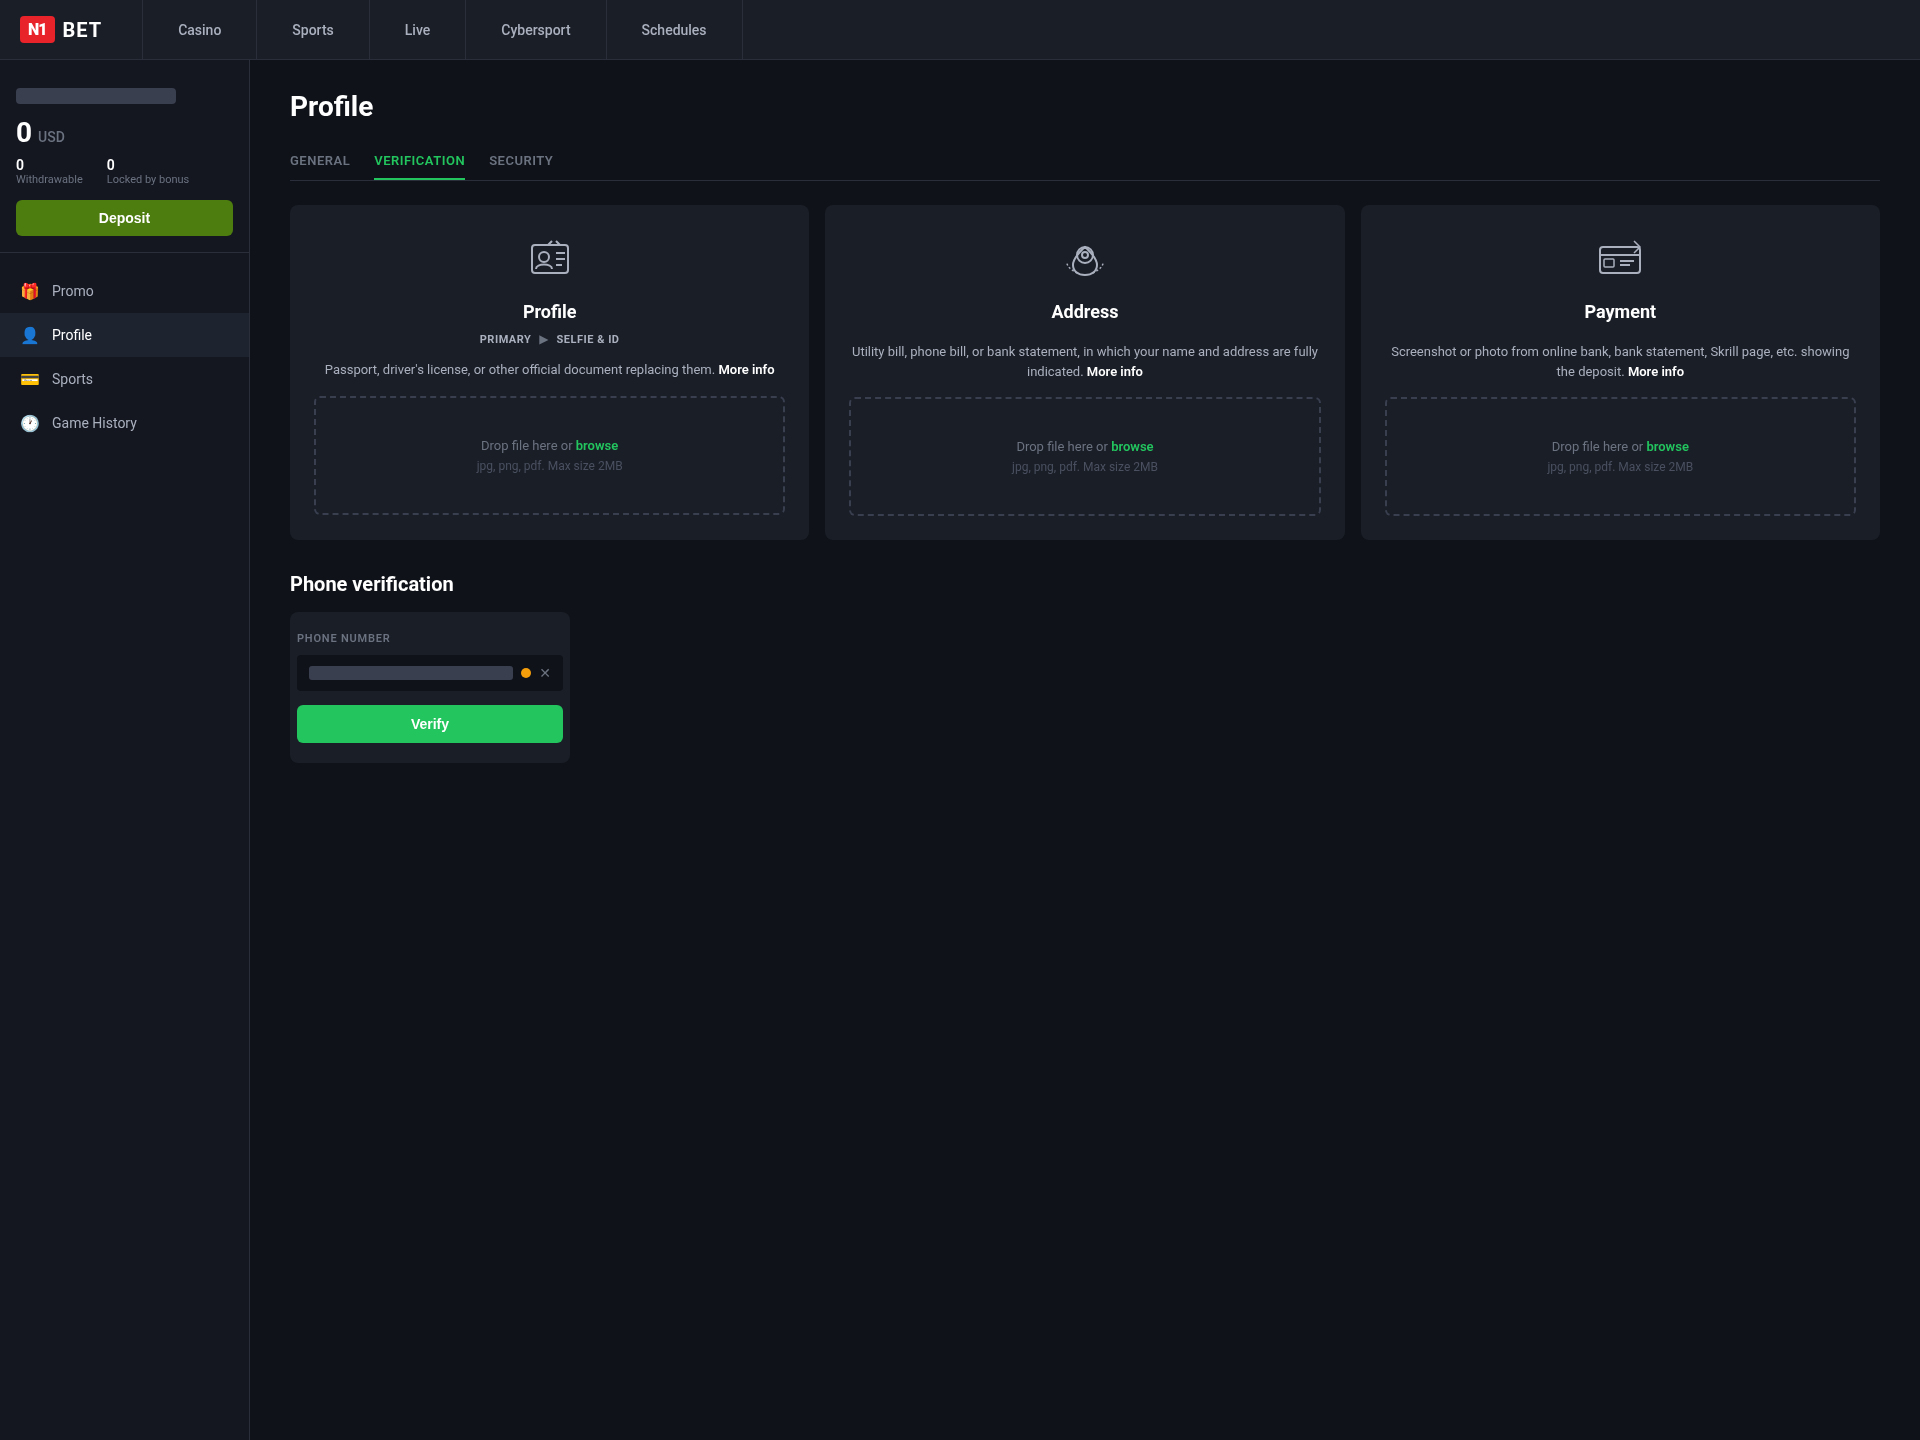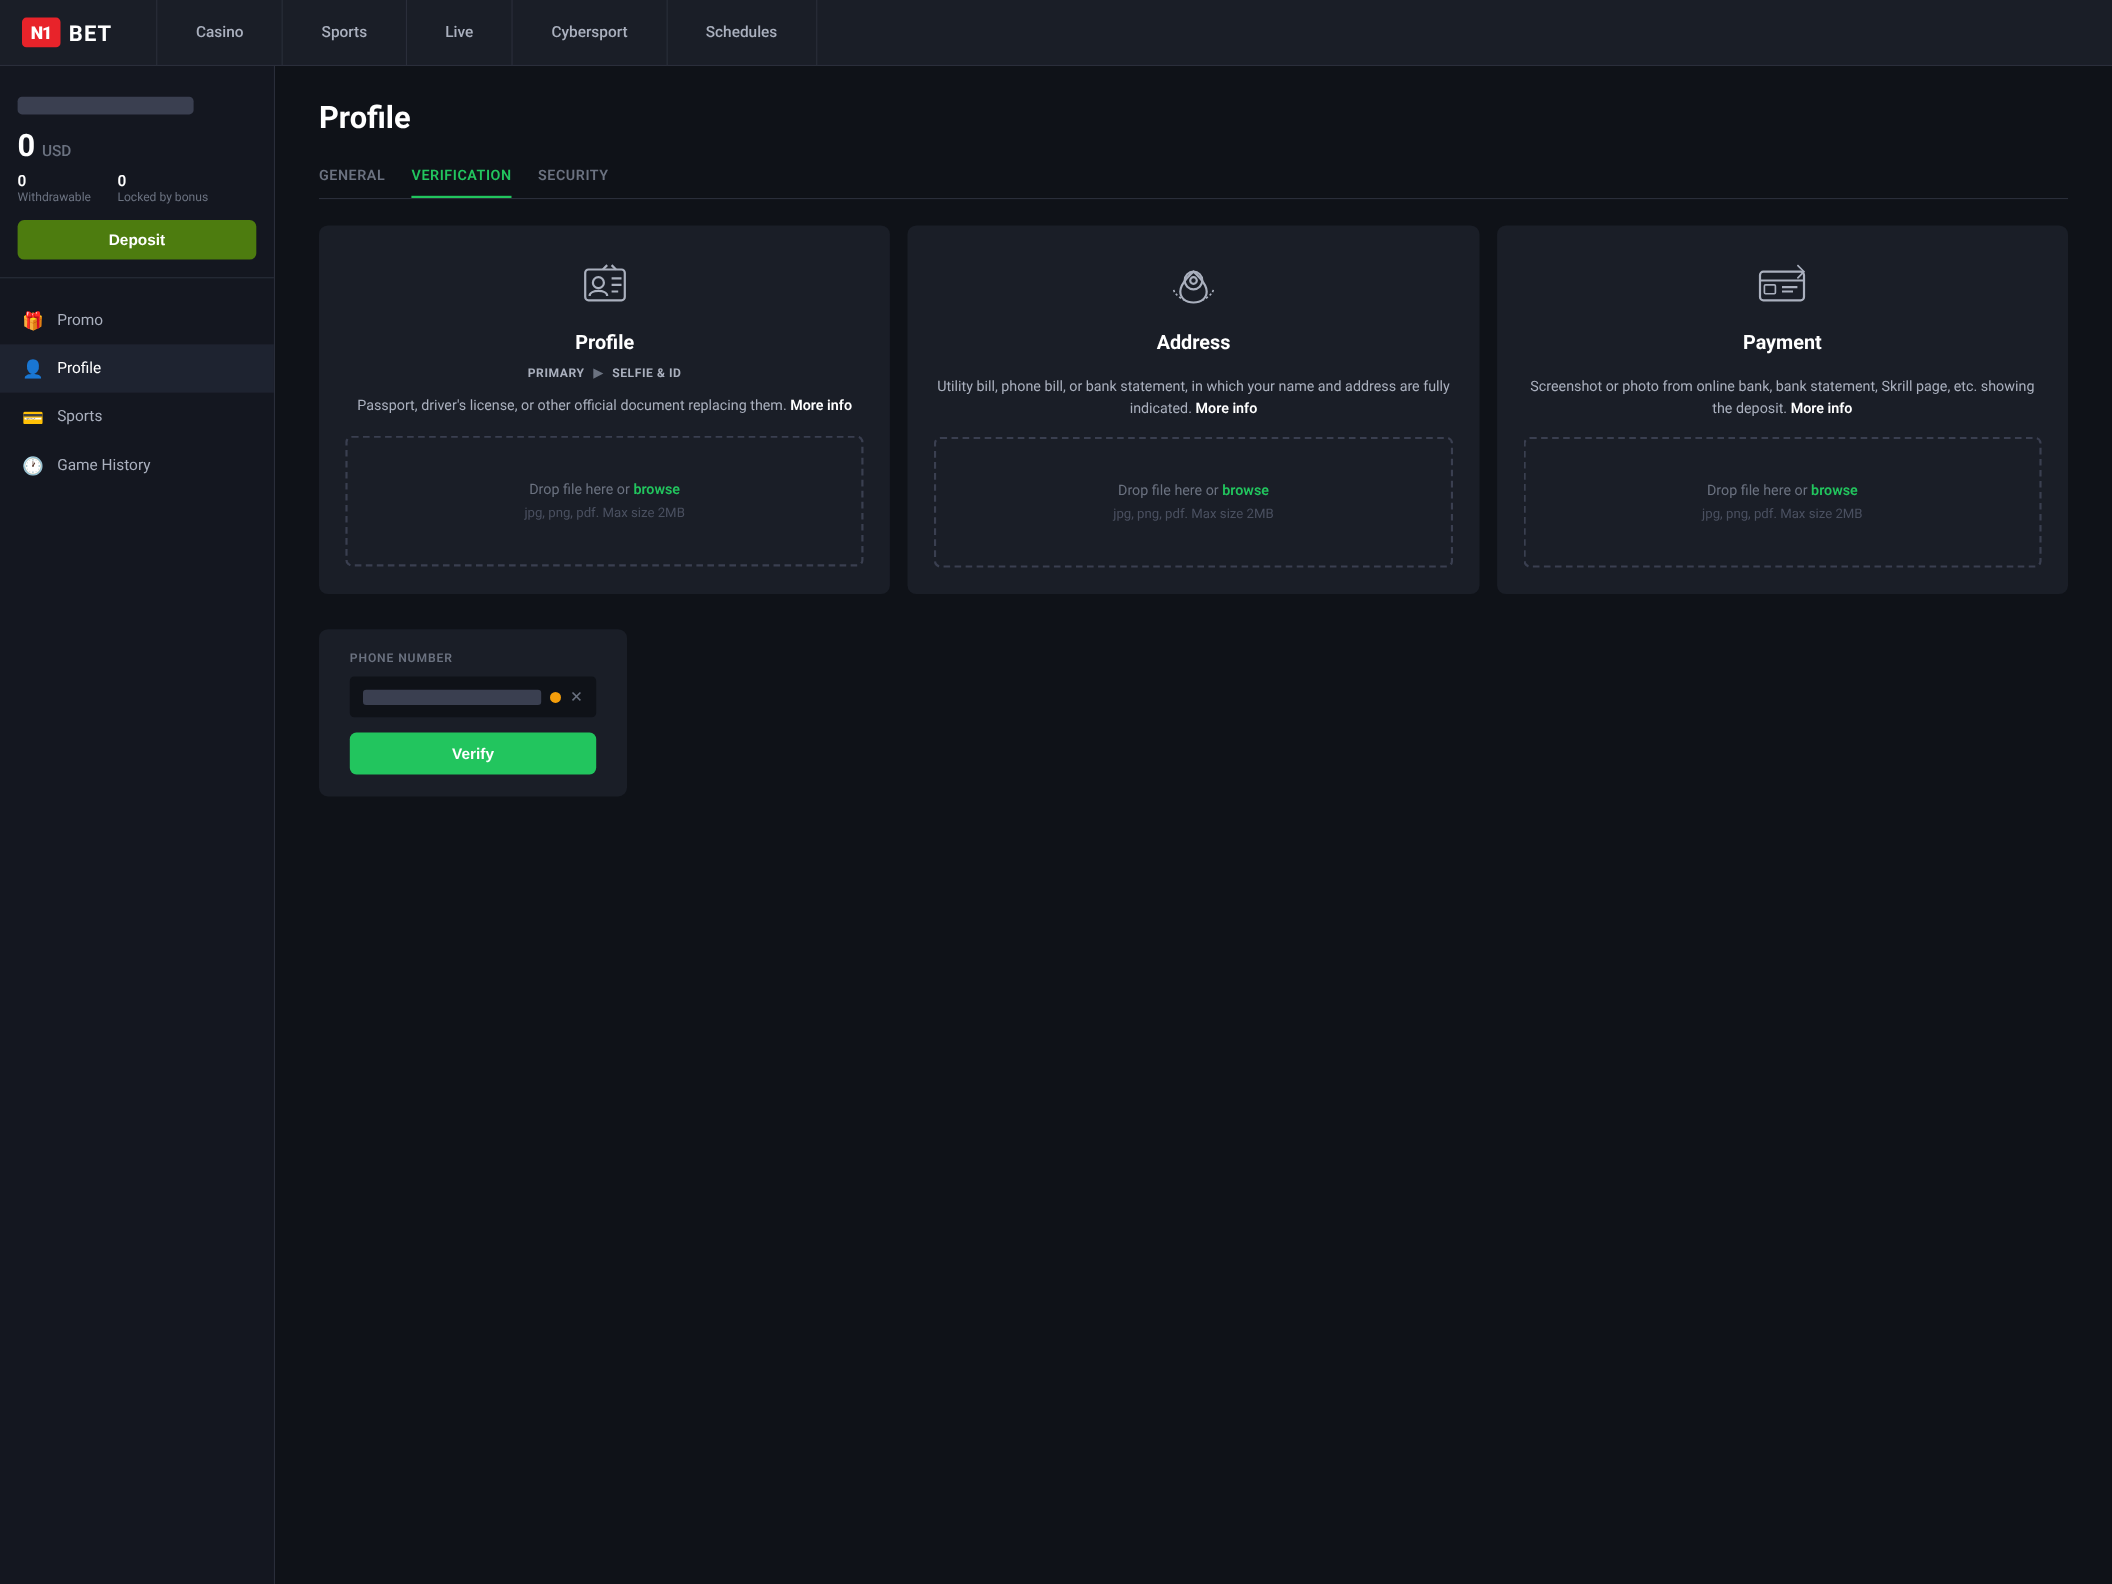--- a/index.html
+++ b/index.html
@@ -307,21 +307,21 @@
     }
     .phone-title {
       font-size: 20px;
       font-weight: 700;
       color: #ffffff;
       margin-bottom: 16px;
     }
     .phone-card {
       background: #1a1e27;
       border-radius: 8px;
-      padding: 20px 28px;
+      padding: 20px 7px;
       max-width: 280px;
     }
     .phone-label {
       font-size: 11px;
       font-weight: 600;
       color: #6b7280;
       letter-spacing: 0.8px;
       text-transform: uppercase;
       margin-bottom: 10px;
     }
@@ -505,20 +505,21 @@
           <div class="drop-text">
             <span>Drop file here or </span><strong>browse</strong>
           </div>
           <div class="drop-hint">jpg, png, pdf. Max size 2MB</div>
         </div>
       </div>
 
     </div>
 
     <div class="phone-section">
+      <h2 class="phone-title">Phone verification</h2>
       <div class="phone-card">
         <div class="phone-label">PHONE NUMBER</div>
         <div class="phone-input-row">
           <div class="phone-blur"></div>
           <span class="phone-status-dot"></span>
           <span class="phone-clear-btn">✕</span>
         </div>
         <button class="verify-btn">Verify</button>
       </div>
     </div>

